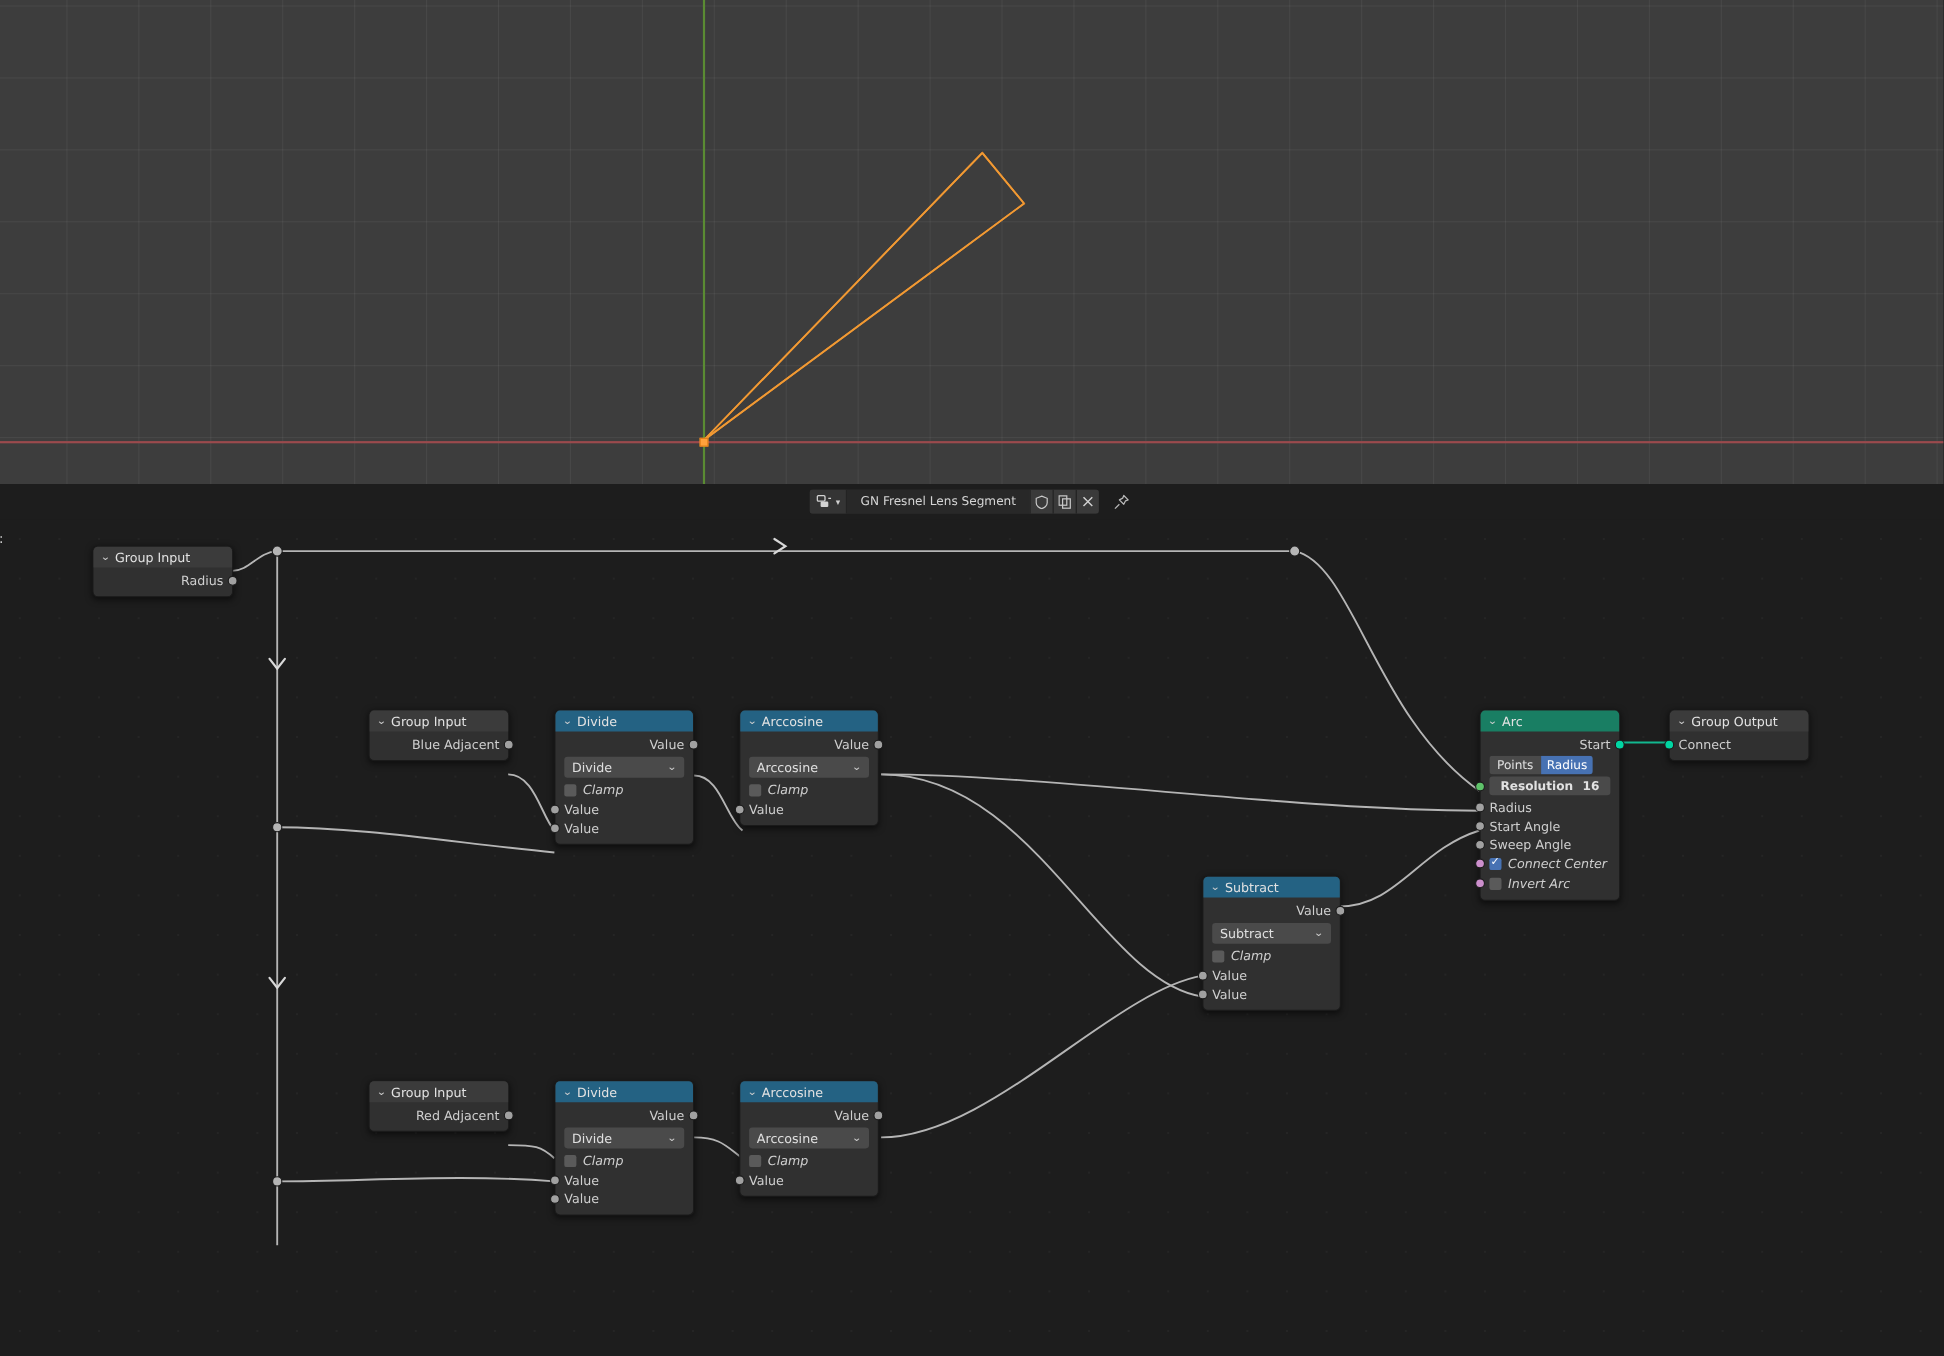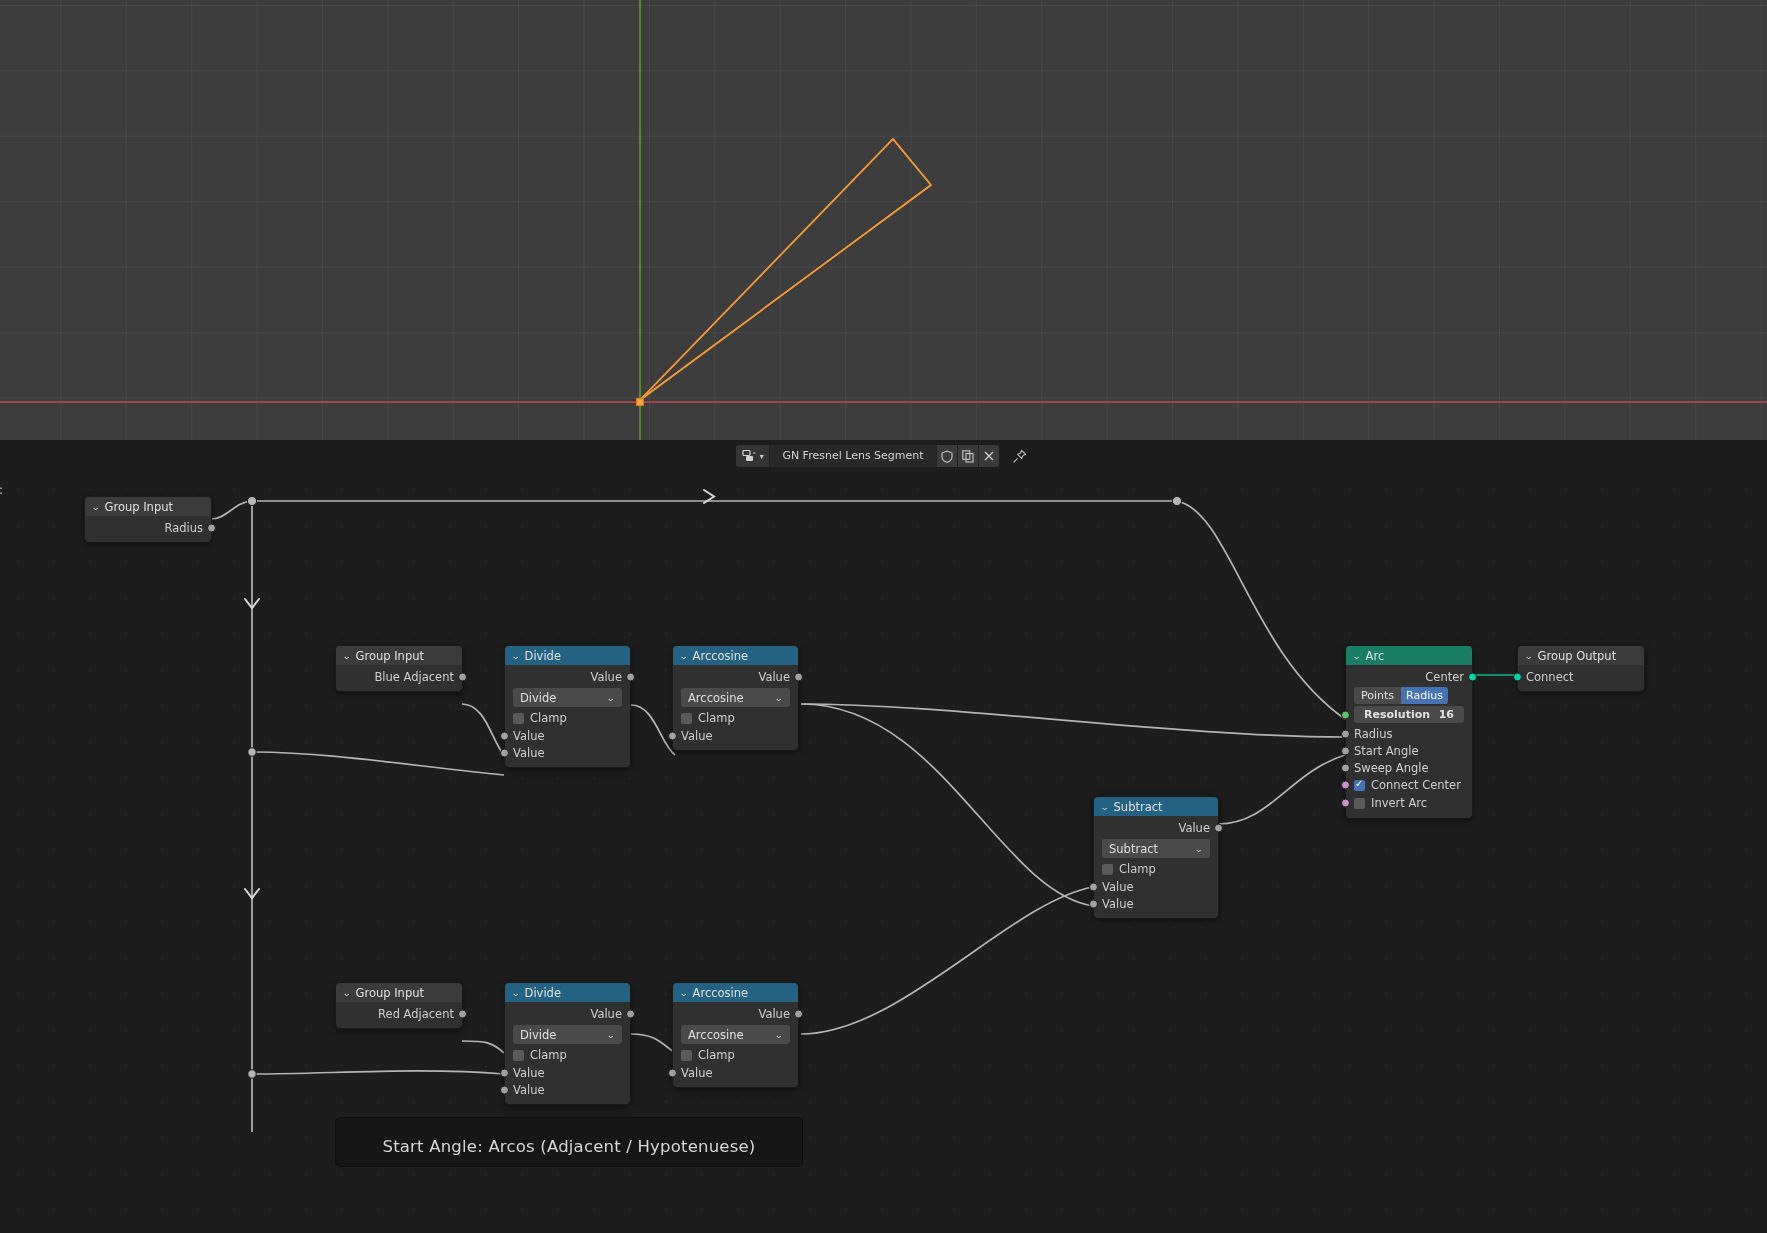--- a/index.html
+++ b/index.html
@@ -127,21 +127,21 @@
   .s-purple { background: #cc8fcc; }
   .dropdown {
     margin: 3px 8px 2px 8px; height: 19px; background: #4a4a4a;
     border-radius: 3px; display: flex; align-items: center;
     padding: 0 7px; font-size: 11.5px; color: #e0e0e0;
     justify-content: space-between;
   }
   .dropdown .dc { font-size: 9px; color: #cfcfcf; transform: scaleX(1.25); }
   .checkrow {
     height: 18px; display: flex; align-items: center; gap: 6px;
-    padding: 0 8px; position: relative; font-size: 11.5px; color: #cfcfcf;
+    padding: 0 8px; position: relative; font-size: 11.5px; color: #cfcfcf; font-style: italic;
   }
   .cbox {
     width: 11px; height: 11px; border-radius: 2px; background: #5a5a5a;
     display: inline-block; flex: none;
   }
   .cbox.on {
     background: #4772b3; position: relative;
   }
   .cbox.on::after {
     content: "✓"; position: absolute; left: 1px; top: -2px;
@@ -226,23 +226,20 @@
           <path d="M5.6 9.4 L1.6 13.4" stroke="#b9b9b9" stroke-width="1.15"></path>
         </svg>
       </div>
     </div>
   </div>
 
   <div id="node-editor">
     <div id="node-dots"></div>
     <div id="edge-glyph">:</div>
 
-    <div class="frame" style="left:335px; top:645px; width:468px; height:50px;">
-      <div class="frame-label">Start Angle: Arcos (Adjacent / Hypotenuese)</div>
-    </div>
 
     <svg id="links" width="1767" height="761">
       <g fill="none" stroke="#b5b5b5" stroke-width="1.7">
 
         <path d="M211,47 C227,47 234,30 252,29"></path>
 
         <path d="M252,29 L1177,29"></path>
 
         <path d="M1177,29 C1230,40 1250,180 1345,247"></path>
 
@@ -459,21 +456,21 @@
       </div>
     </div>
 
     <div class="node" style="left:1345px; top:173px; width:128px;">
       <div class="node-head head-geo">
         <span class="chev">⌄</span>
         <span>Arc</span>
       </div>
       <div class="node-body">
         <div class="row out">
-          <span>Center</span>
+          <span>Start</span>
           <span class="sock right s-geo"></span>
         </div>
         <div class="segctl">
           <div>Points</div>
           <div class="sel">Radius</div>
         </div>
         <div class="valctl">
           <span class="sock left s-green" style="left:-13px;"></span>
           <span>Resolution</span>
           <span>16</span>

